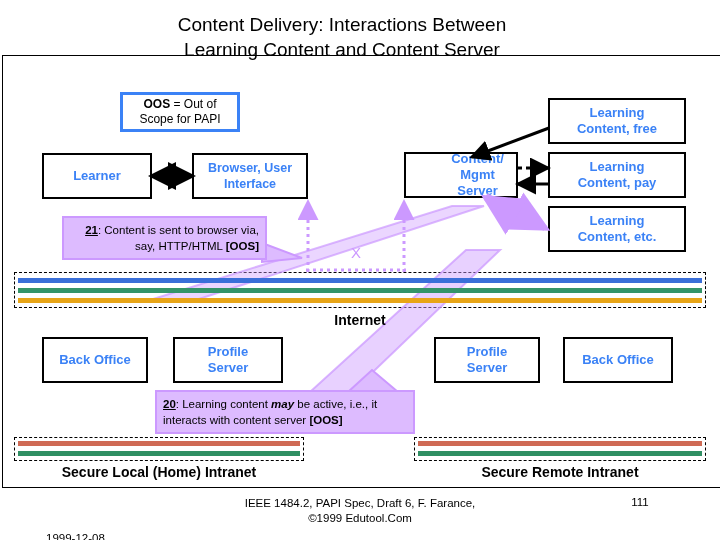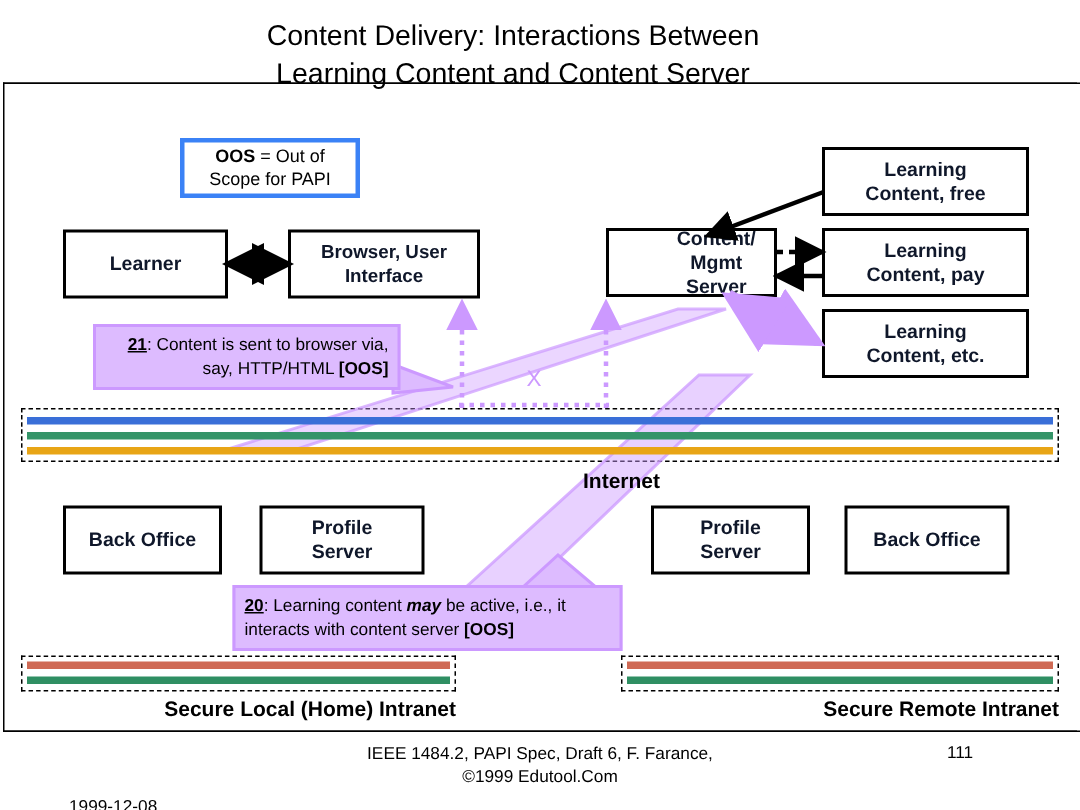--- a/index.html
+++ b/index.html
@@ -69,21 +69,21 @@
     border: 2px solid #000000;
     background: #ffffff;
     box-sizing: border-box;
     display: flex;
     align-items: center;
     justify-content: center;
     text-align: center;
     font-weight: bold;
     font-size: 13px;
     line-height: 16px;
-    color: #0f172a;
+    color: #3b82f6;
     z-index: 5;
     white-space: pre-line;
   }
 
   
   .legend-box {
     position: absolute;
     left: 120px;
     top: 92px;
     width: 120px;
@@ -133,21 +133,21 @@
     position: absolute;
     height: 5px;
     z-index: 4;
   }
 
   .band-label {
     position: absolute;
     font-size: 14px;
     font-weight: bold;
     color: #000;
-    text-align: right;
+    text-align: center;
     z-index: 5;
   }
 
   
   svg.layer {
     position: absolute;
     left: 0;
     top: 0;
     width: 720px;
     height: 540px;
@@ -266,21 +266,21 @@
 
   <div class="x-mark" style="left:351px; top:244px;">X</div>
 
   <div class="legend-box">
     <span><b>OOS</b><span style="white-space:pre-line;"> = Out of
 Scope for PAPI</span></span>
   </div>
 
   <div class="node" style="left:42px; top:153px; width:110px; height:46px;">Learner</div>
 
-  <div class="node" style="left:192px; top:153px; width:128px; height:46px; font-size:12.5px;">Browser, User
+  <div class="node" style="left:192px; top:153px; width:116px; height:46px; font-size:12.5px;">Browser, User
 Interface</div>
 
   <div class="node" style="left:404px; top:152px; width:114px; height:46px;padding-left:33px;">Content/
 Mgmt Server</div>
 
   <div class="node" style="left:548px; top:98px; width:138px; height:46px;">Learning
 Content, free</div>
 
   <div class="node" style="left:548px; top:152px; width:138px; height:46px;">Learning
 Content, pay</div>

